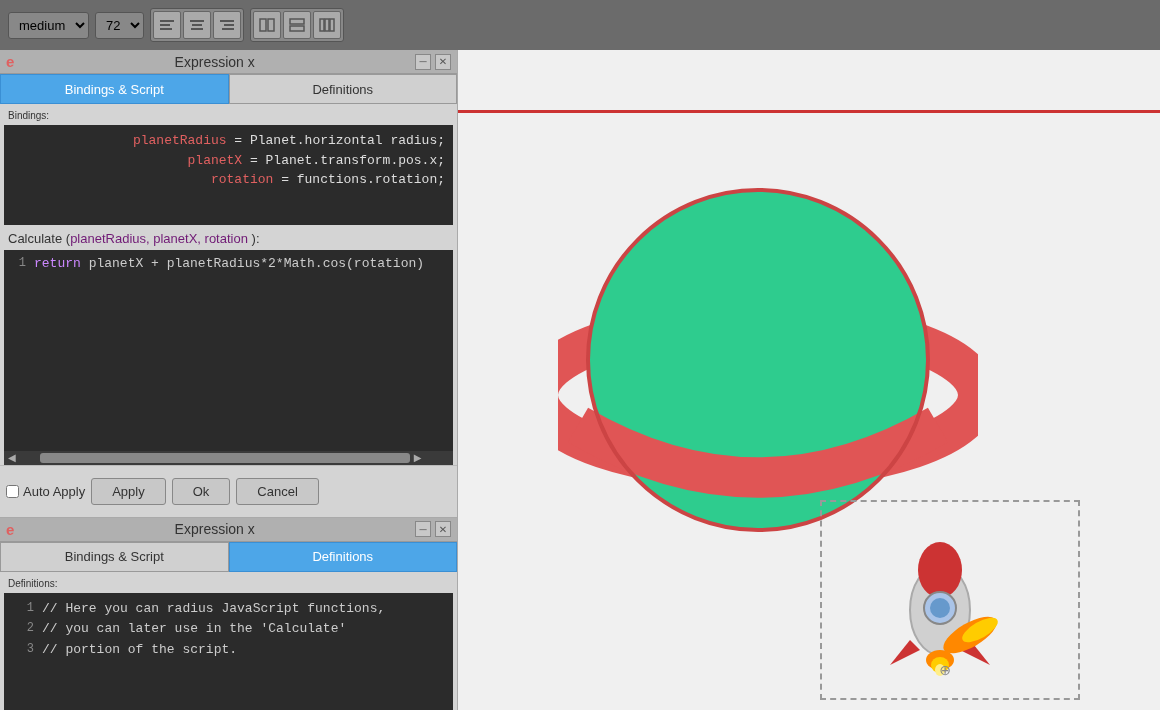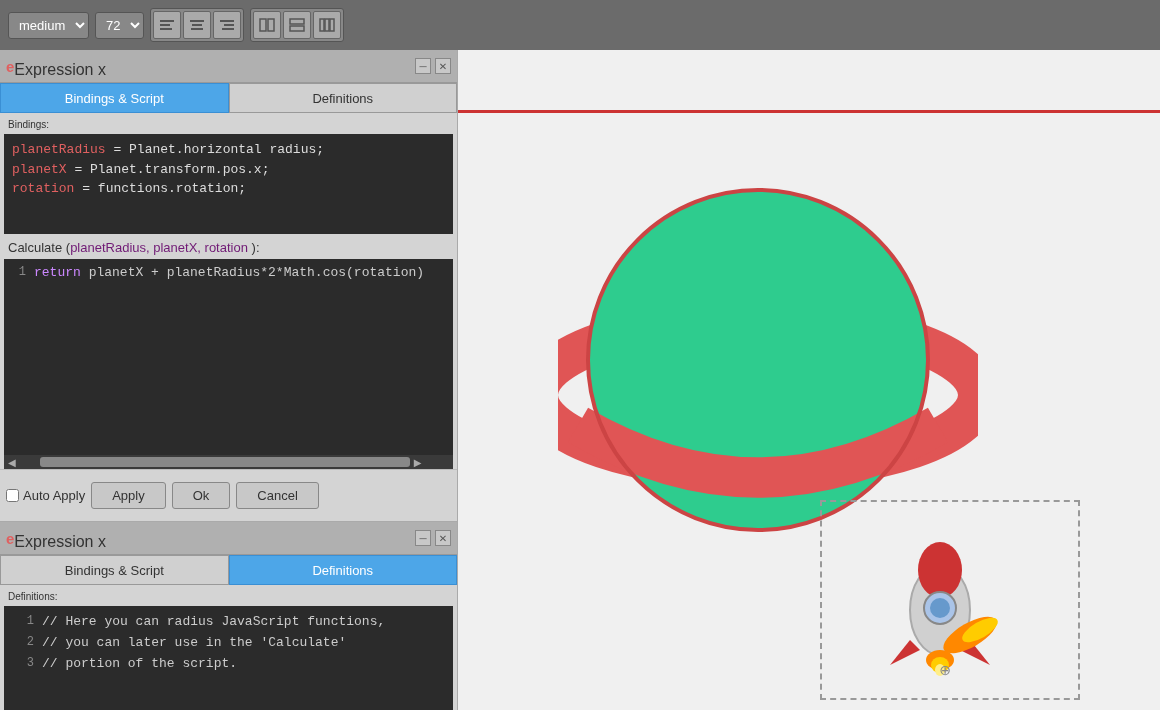--- a/index.html
+++ b/index.html
@@ -11,21 +11,21 @@
       height: 50px;
       display: flex;
       align-items: center;
       padding: 0 8px;
       gap: 6px;
       flex-shrink: 0;
     }
     .toolbar-select {
       background: #888;
       border: 1px solid #555;
-      color: #ffffff;
+      color: #000000;
       padding: 4px 6px;
       font-size: 13px;
       border-radius: 3px;
       cursor: pointer;
     }
     .toolbar-btn-group {
       display: flex;
       gap: 2px;
       background: #888;
       border: 1px solid #555;
@@ -71,22 +71,22 @@
       display: flex;
       align-items: center;
       justify-content: space-between;
       padding: 3px 6px;
       font-size: 12px;
       color: #333;
       border-bottom: 1px solid #999;
     }
     .expr-titlebar-title {
       flex: 1;
-      font-size: 16px;
-      margin-top: 8px;
+      text-align: center;
+      font-size: 14px;
     }
     .expr-titlebar-btns {
       display: flex; gap: 4px;
     }
     .expr-titlebar-btn {
       width: 16px; height: 16px;
       background: #c8c8c8;
       border: 1px solid #888;
       cursor: pointer;
       font-size: 10px;
@@ -125,20 +125,21 @@
     }
     .bindings-editor {
       background: #2b2b2b;
       margin: 0 4px;
       padding: 6px 8px;
       min-height: 100px;
       font-family: 'Courier New', monospace;
       font-size: 13px;
       line-height: 1.5;
       color: #ccc;
+      text-align: right;
     }
     .code-red { color: #e06060; }
     .code-white { color: #dddddd; }
 
     
     .calculate-label {
       font-size: 13px;
       color: #333;
       padding: 6px 8px 4px 8px;
     }

